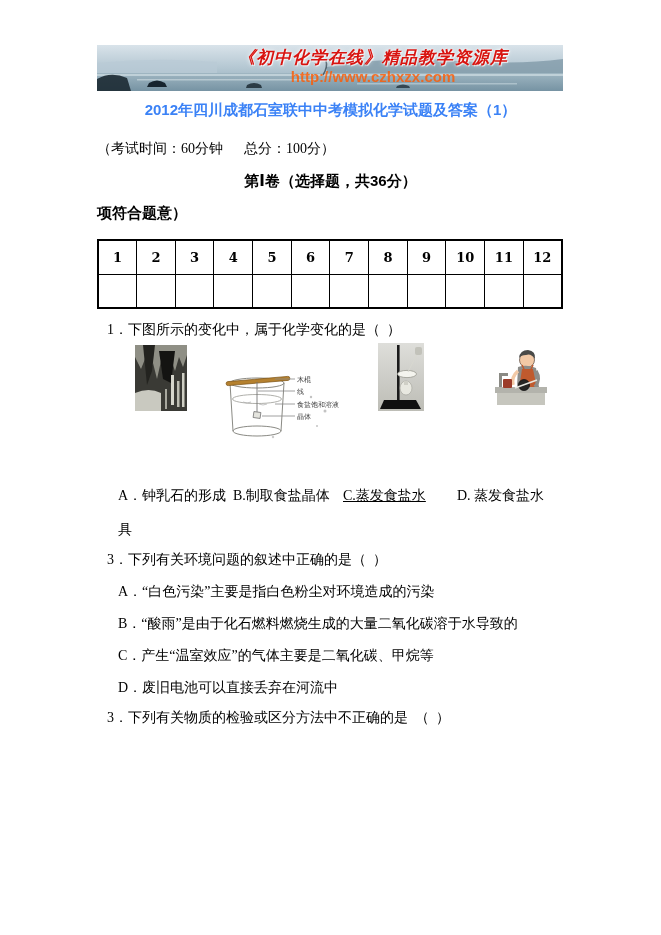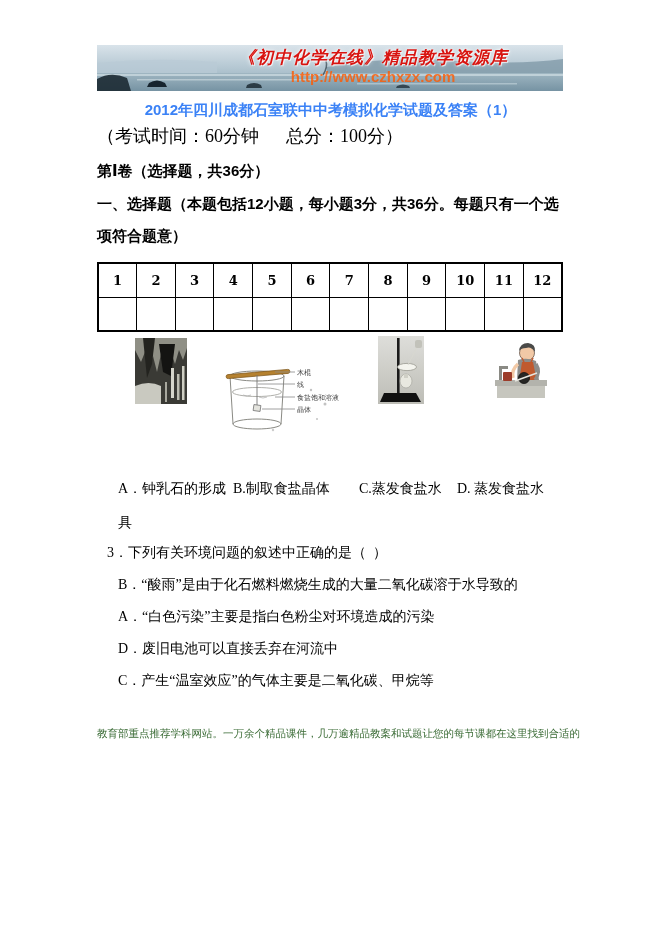--- a/index.html
+++ b/index.html
@@ -34,23 +34,23 @@
     font-weight: bold; font-size: 15px; color: #ff5a00; opacity: .8;
   }
 
   
   .doc-title {
     margin: 10px 0 0; text-align: center;
     font-family: "Liberation Sans", "DejaVu Sans", sans-serif;
     font-size: 15px; font-weight: bold; color: #3b82f6;
     white-space: nowrap;
   }
-  .exam-info { margin: 4px 0 0; font-size: 18px; white-space: pre; }
+  .exam-info { margin: 20px 0 0; font-size: 14px; white-space: pre; }
   .part-heading {
-    margin: 14px 0 4px; text-align: left;
+    margin: 14px 0 4px; text-align: center;
     font-family: "Liberation Sans", "DejaVu Sans", sans-serif;
     font-size: 15px; font-weight: bold;
   }
   .instr1, .instr2 {
     font-family: "Liberation Sans", "DejaVu Sans", sans-serif;
     font-size: 15px; font-weight: bold; white-space: nowrap;
   }
   .instr1 { margin: 14px 0 0; }
   .instr2 { margin: 13px 0 16px; }
 
@@ -83,21 +83,21 @@
   }
   .dl-stick  { left: 72px; top: 5px; }
   .dl-string { left: 72px; top: 17px; }
   .dl-solution { left: 72px; top: 30px; }
   .dl-crystal  { left: 72px; top: 42px; }
 
   .caption-row { position: relative; margin-top: 42px; height: 20px; font-size: 14px; }
   .caption-row span { position: absolute; white-space: pre; text-align: right; }
   .cap-a { left: 21px; }
   .cap-b { left: 136px; }
-  .cap-c { left: 262px; }
+  .cap-c { left: 246px; text-decoration: underline; }
   .cap-d { left: 360px; }
   .caption-overflow { margin: 14px 0 0; font-size: 14px; padding-left: 21px; }
 
   
   .footer { margin-top: 34px; color: #3a6b35; }
   .footer .fline { font-size: 10.5px; line-height: 20px; white-space: nowrap; }
   .footer .furl { color: #3a6b35; text-decoration: none; }
 </style>
 </head>
 <body>
@@ -133,21 +133,20 @@
     <div class="banner-title">《初中化学在线》精品教学资源库</div>
     <div class="banner-url">http://www.czhxzx.com</div>
   </div>
 
   <div class="doc-title">2012年四川成都石室联中中考模拟化学试题及答案（1）</div>
 
   <div class="exam-info">（考试时间：60分钟      总分：100分）</div>
 
   <div class="part-heading">第Ⅰ卷（选择题，共36分）</div>
 
-  <div class="instr1">一、选择题（本题包括12小题，每小题3分，共36分。每题只有一个选</div>
   <div class="instr2">项符合题意）</div>
 
   <table class="answer-table">
     <tbody>
         <tr>
       <td>1</td>
       <td>2</td>
       <td>3</td>
       <td>4</td>
       <td>5</td>
@@ -169,20 +168,21 @@
       <td></td>
       <td></td>
       <td></td>
       <td></td>
       <td></td>
       <td></td>
     </tr>
   </tbody>
     </table>
 
+  <div class="q-stem">1．下图所示的变化中，属于化学变化的是（  ）</div>
 
   <div class="q1-figures">
 
     <div class="fig fig-a">
       <svg width="52" height="66" viewBox="0 0 52 66">
         <rect width="52" height="66" fill="#3a3a35"></rect>
         <path d="M0,0 L52,0 L52,10 L48,22 L44,12 L40,26 L36,14 L30,30 L26,16 L22,34 L18,18 L14,28 L10,14 L6,24 L0,12 Z" fill="#8f8f85"></path>
         <path d="M8,0 L20,0 L17,26 L12,40 Z" fill="#23231f"></path>
         <path d="M24,6 L40,6 L36,38 L28,34 Z" fill="#141412"></path>
         <path d="M0,48 Q14,42 26,48 L26,66 L0,66 Z" fill="#c9c9c0"></path>
@@ -279,23 +279,23 @@
 
   <div class="caption-row">
     <span class="cap-a">A．钟乳石的形成</span>
     <span class="cap-b">B.制取食盐晶体</span>
     <span class="cap-c">C.蒸发食盐水</span>
     <span class="cap-d">D. 蒸发食盐水</span>
   </div>
   <div class="caption-overflow">具</div>
 
   <div class="q-stem">3．下列有关环境问题的叙述中正确的是（  ）</div>
+  <div class="q-option">A．“白色污染”主要是指白色粉尘对环境造成的污染</div>
   <div class="q-option">B．“酸雨”是由于化石燃料燃烧生成的大量二氧化碳溶于水导致的</div>
-  <div class="q-option">A．“白色污染”主要是指白色粉尘对环境造成的污染</div>
+  <div class="q-option">C．产生“温室效应”的气体主要是二氧化碳、甲烷等</div>
   <div class="q-option">D．废旧电池可以直接丢弃在河流中</div>
-  <div class="q-option">C．产生“温室效应”的气体主要是二氧化碳、甲烷等</div>
-
+
+  <div class="q-stem">3．下列有关物质的检验或区分方法中不正确的是  （  ）</div>
 
   <div class="footer">
-    <div class="fline">教育部重点推荐学科网站。一万余个精品课件，几万逾精品教案和试题让您的每节课都在这里找到合适的</div>
   </div>
 
 </div>
 
 </body></html>

